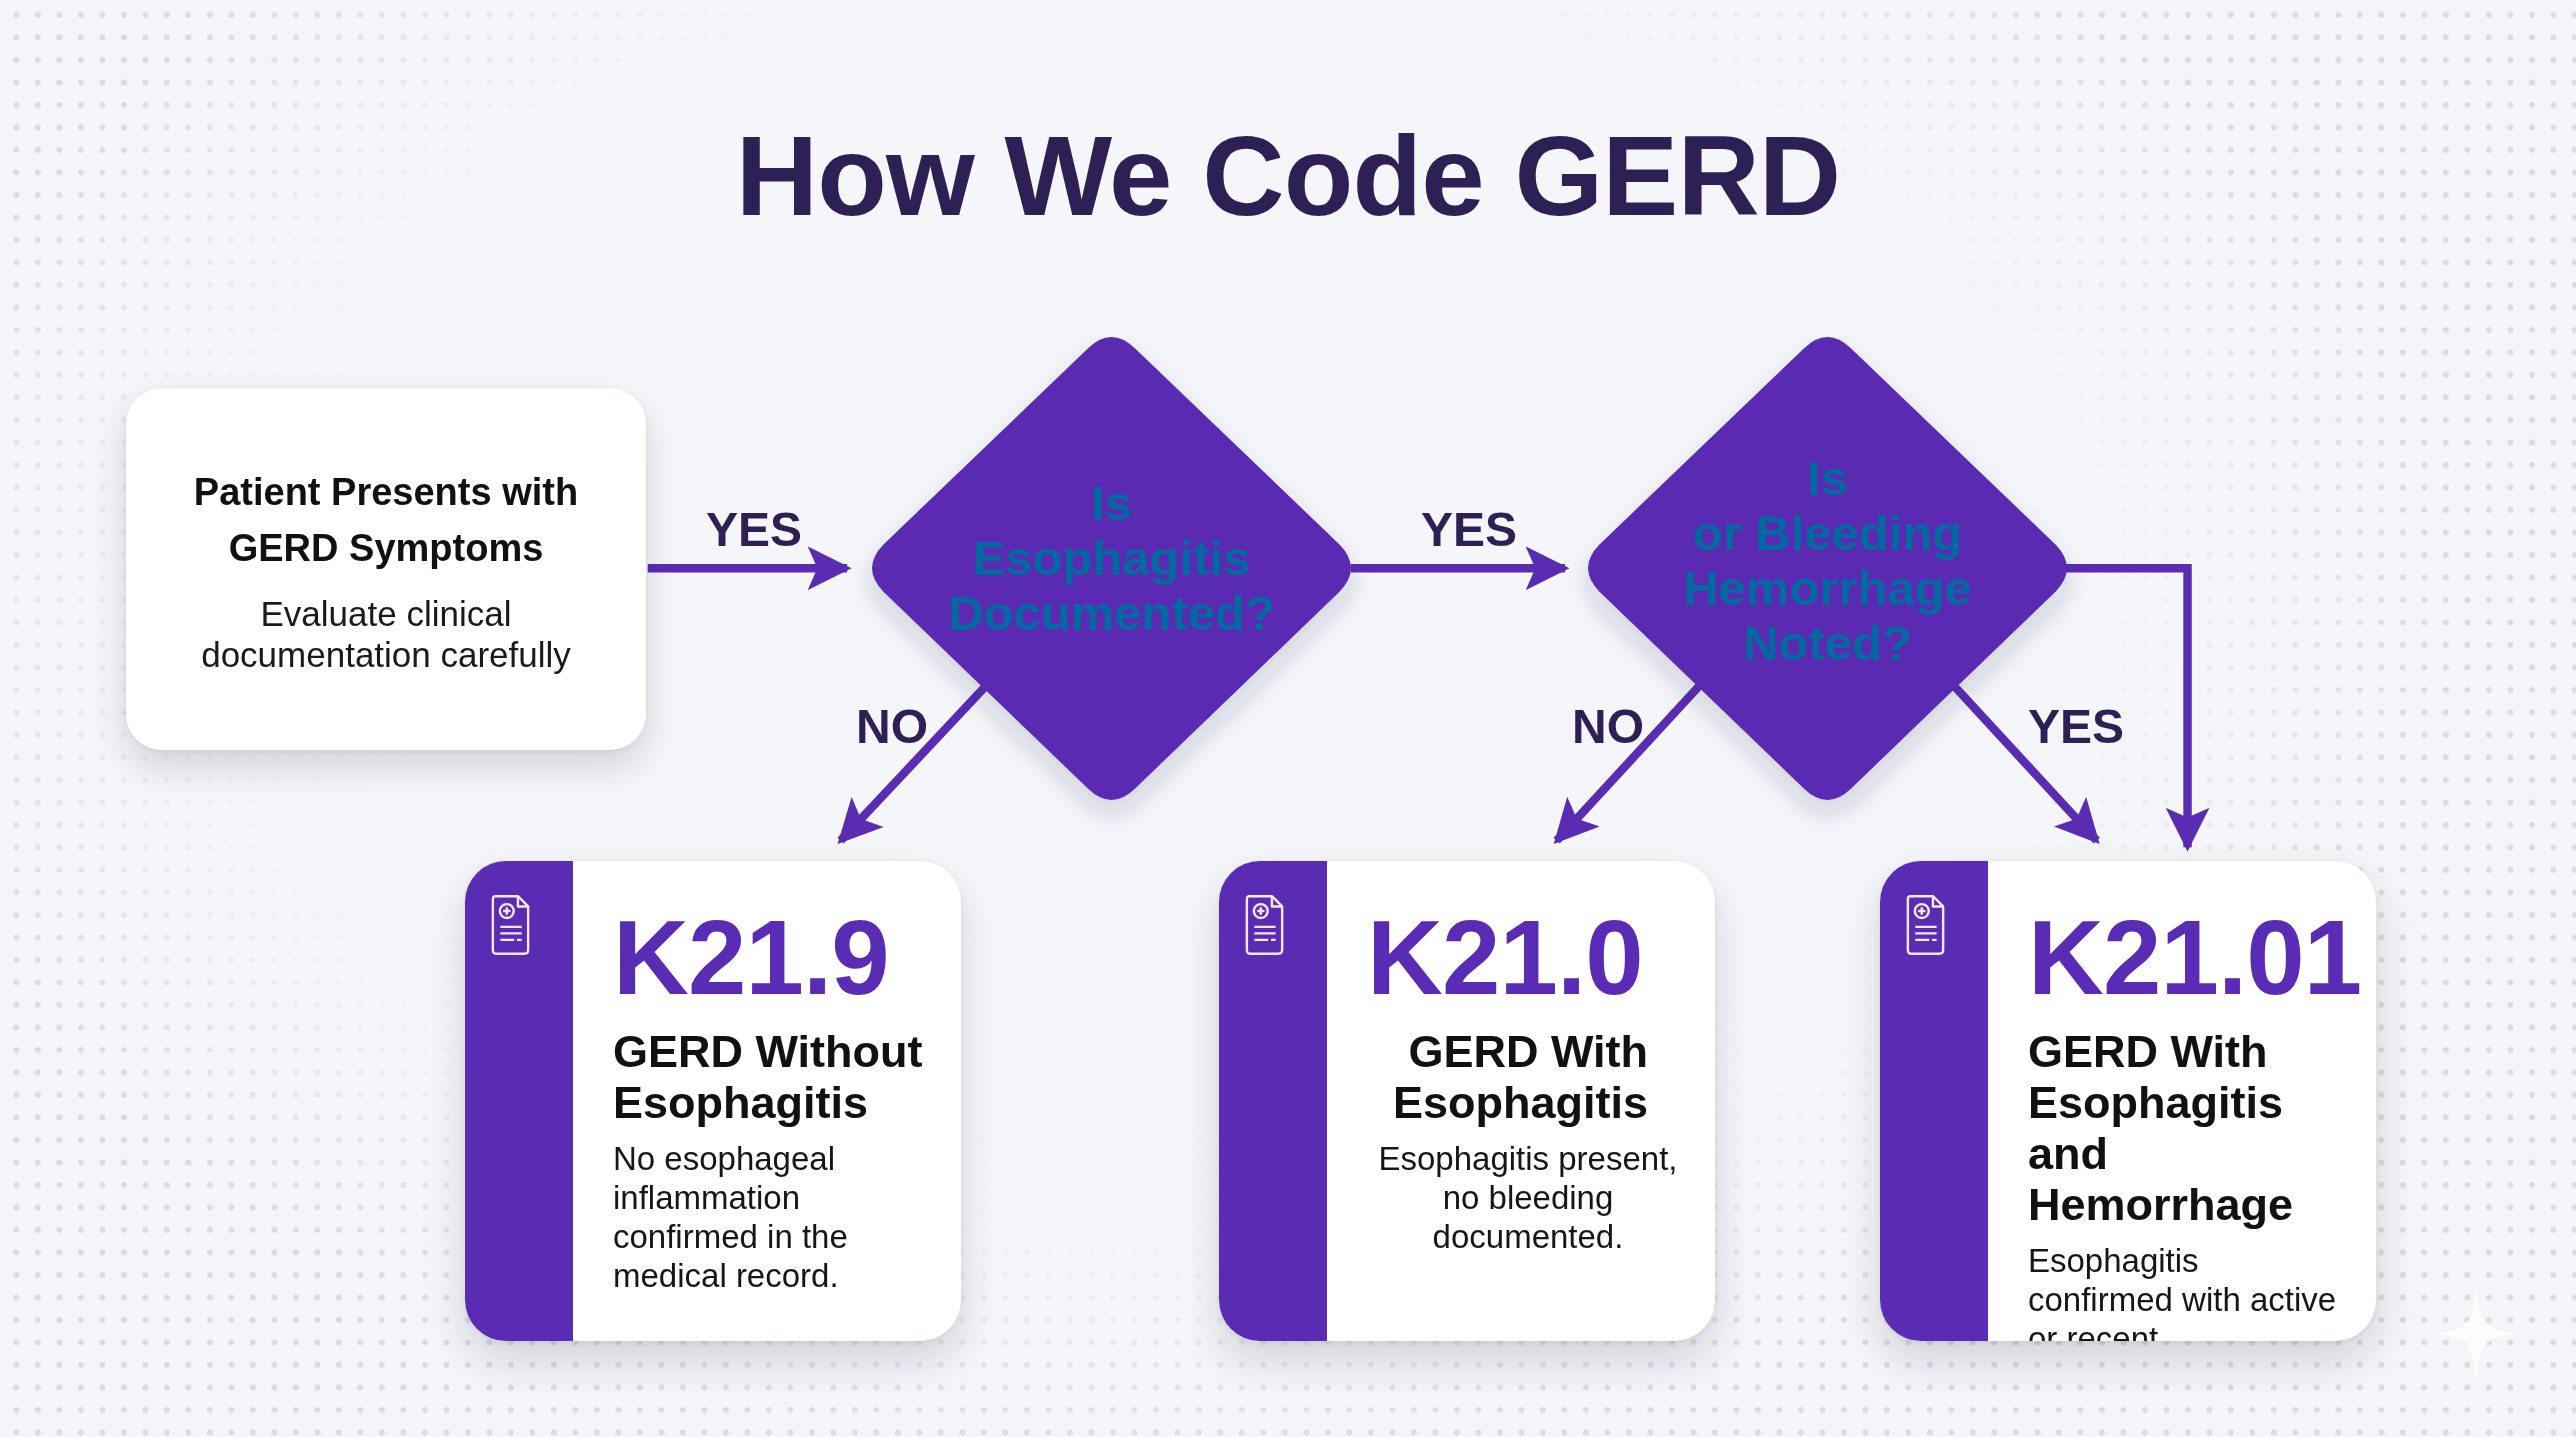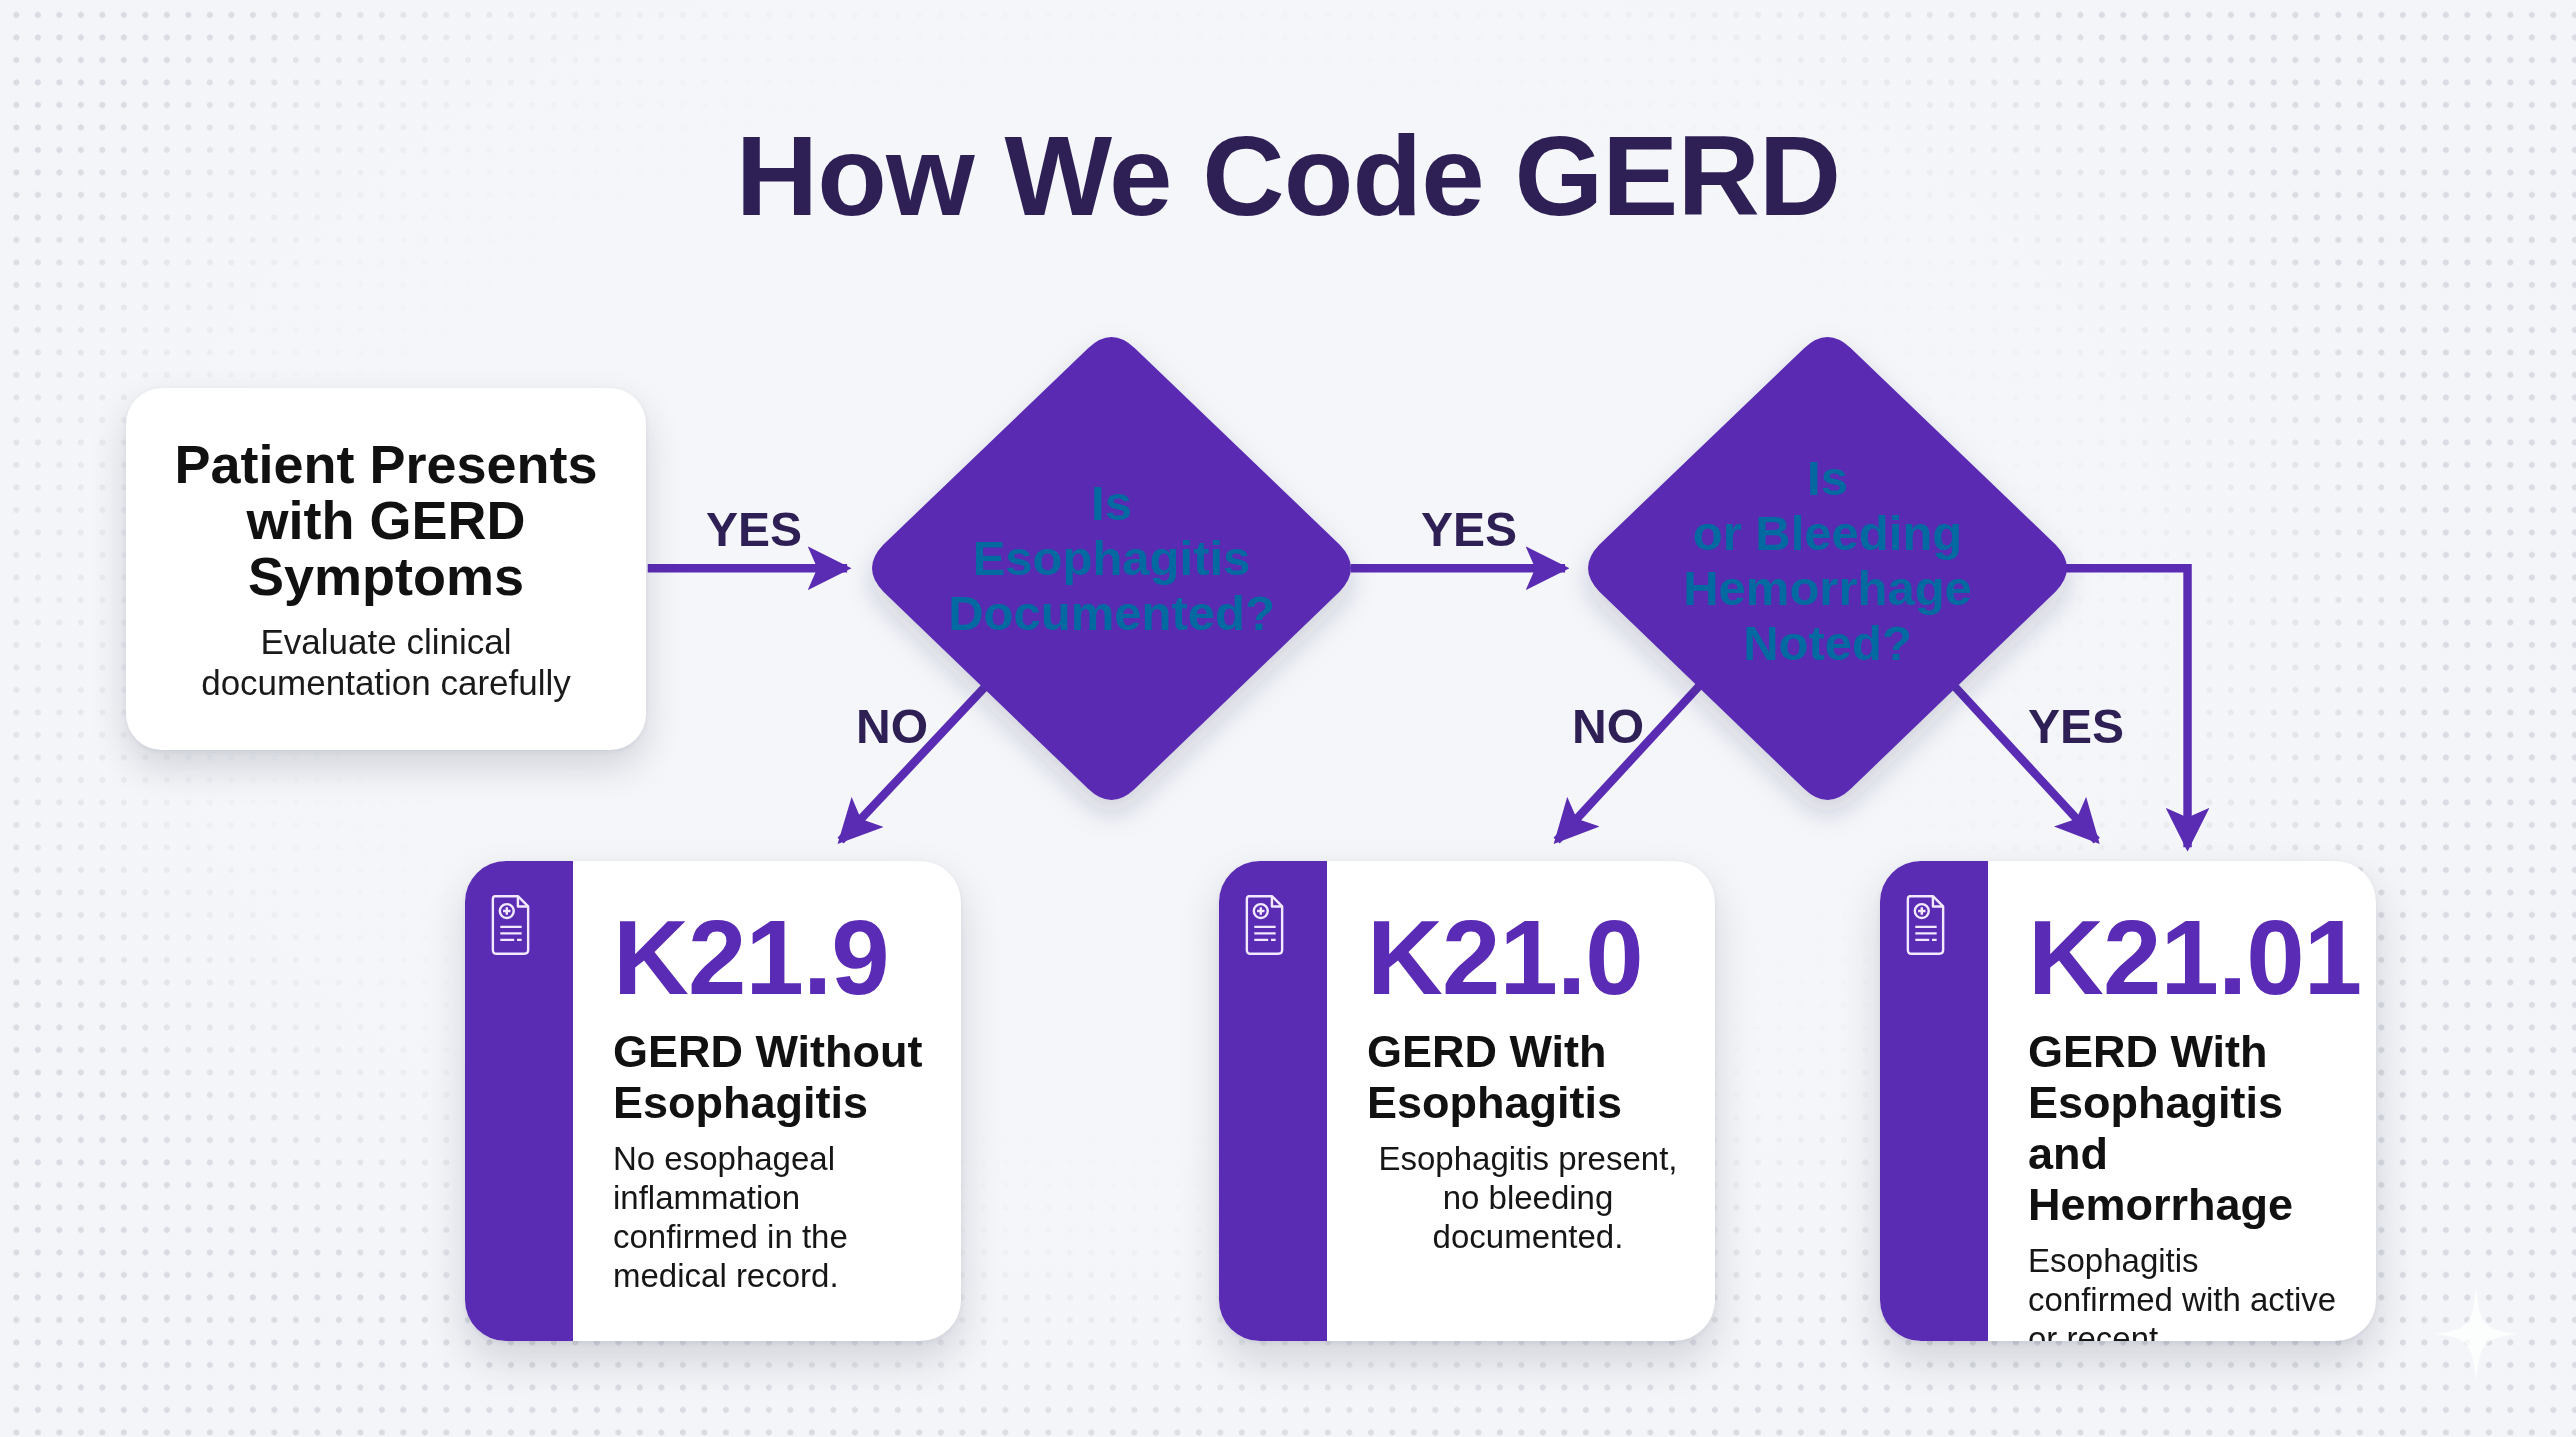--- a/index.html
+++ b/index.html
@@ -38,21 +38,21 @@
     .start-box {
       position: absolute; left: 126px; top: 388px; width: 520px; height: 362px;
       background: #ffffff;
       border-radius: 36px;
       box-shadow: 0 17px 37px rgba(40,40,70,0.16), 0 1.9px 5.6px rgba(40,40,70,0.06);
       display: flex; flex-direction: column; align-items: center; justify-content: center;
       text-align: center;
       padding: 0 22.5px;
     }
     .start-title {
-      font-weight: 700; font-size: 54px; line-height: 56px; color: #111111;
+      font-weight: 700; font-size: 38px; line-height: 56px; color: #111111;
     }
     .start-sub {
       margin-top: 17px;
       font-size: 35px; line-height: 41px; color: #1a1a1a;
     }
     .diamond {
       position: absolute;
       width: 479px; height: 463px;
     }
     .diamond svg { position: absolute; inset: 0; overflow: visible; }
@@ -206,21 +206,21 @@
     <svg class="card-icon" viewBox="0 0 42 66">
       <path d="M4 2 H29 L40 13 V60 Q40 64 36 64 H6 Q2 64 2 60 V6 Q2 2 4 2 Z" fill="none" stroke="#f2e9ff" stroke-width="2.6" stroke-linejoin="round"></path>
       <path d="M29 2 V13 H40" fill="none" stroke="#f2e9ff" stroke-width="2.6" stroke-linejoin="round"></path>
       <circle cx="17" cy="18" r="7.5" fill="none" stroke="#f2e9ff" stroke-width="2.6"></circle>
       <path d="M17 14 V22 M13 18 H21" stroke="#f2e9ff" stroke-width="2.6"></path>
       <path d="M10 35 H33 M10 42 H33 M10 49 H25 M28 49 H33" stroke="#f2e9ff" stroke-width="2.6"></path>
     </svg>
   </div>
   <div class="card-body">
     <div class="card-code">K21.0</div>
-    <div class="card-title" style="max-width:281px;">GERD With Esophagitis</div>
+    <div class="card-title" style="max-width:281px;text-align:right;">GERD With Esophagitis</div>
     <div class="card-desc" style="max-width:393px;text-align:center;">Esophagitis present, no bleeding documented.</div>
   </div>
 </div>
 
 <div class="card" style="left:1880px;">
   <div class="card-strip">
     <svg class="card-icon" viewBox="0 0 42 66">
       <path d="M4 2 H29 L40 13 V60 Q40 64 36 64 H6 Q2 64 2 60 V6 Q2 2 4 2 Z" fill="none" stroke="#f2e9ff" stroke-width="2.6" stroke-linejoin="round"></path>
       <path d="M29 2 V13 H40" fill="none" stroke="#f2e9ff" stroke-width="2.6" stroke-linejoin="round"></path>
       <circle cx="17" cy="18" r="7.5" fill="none" stroke="#f2e9ff" stroke-width="2.6"></circle>

